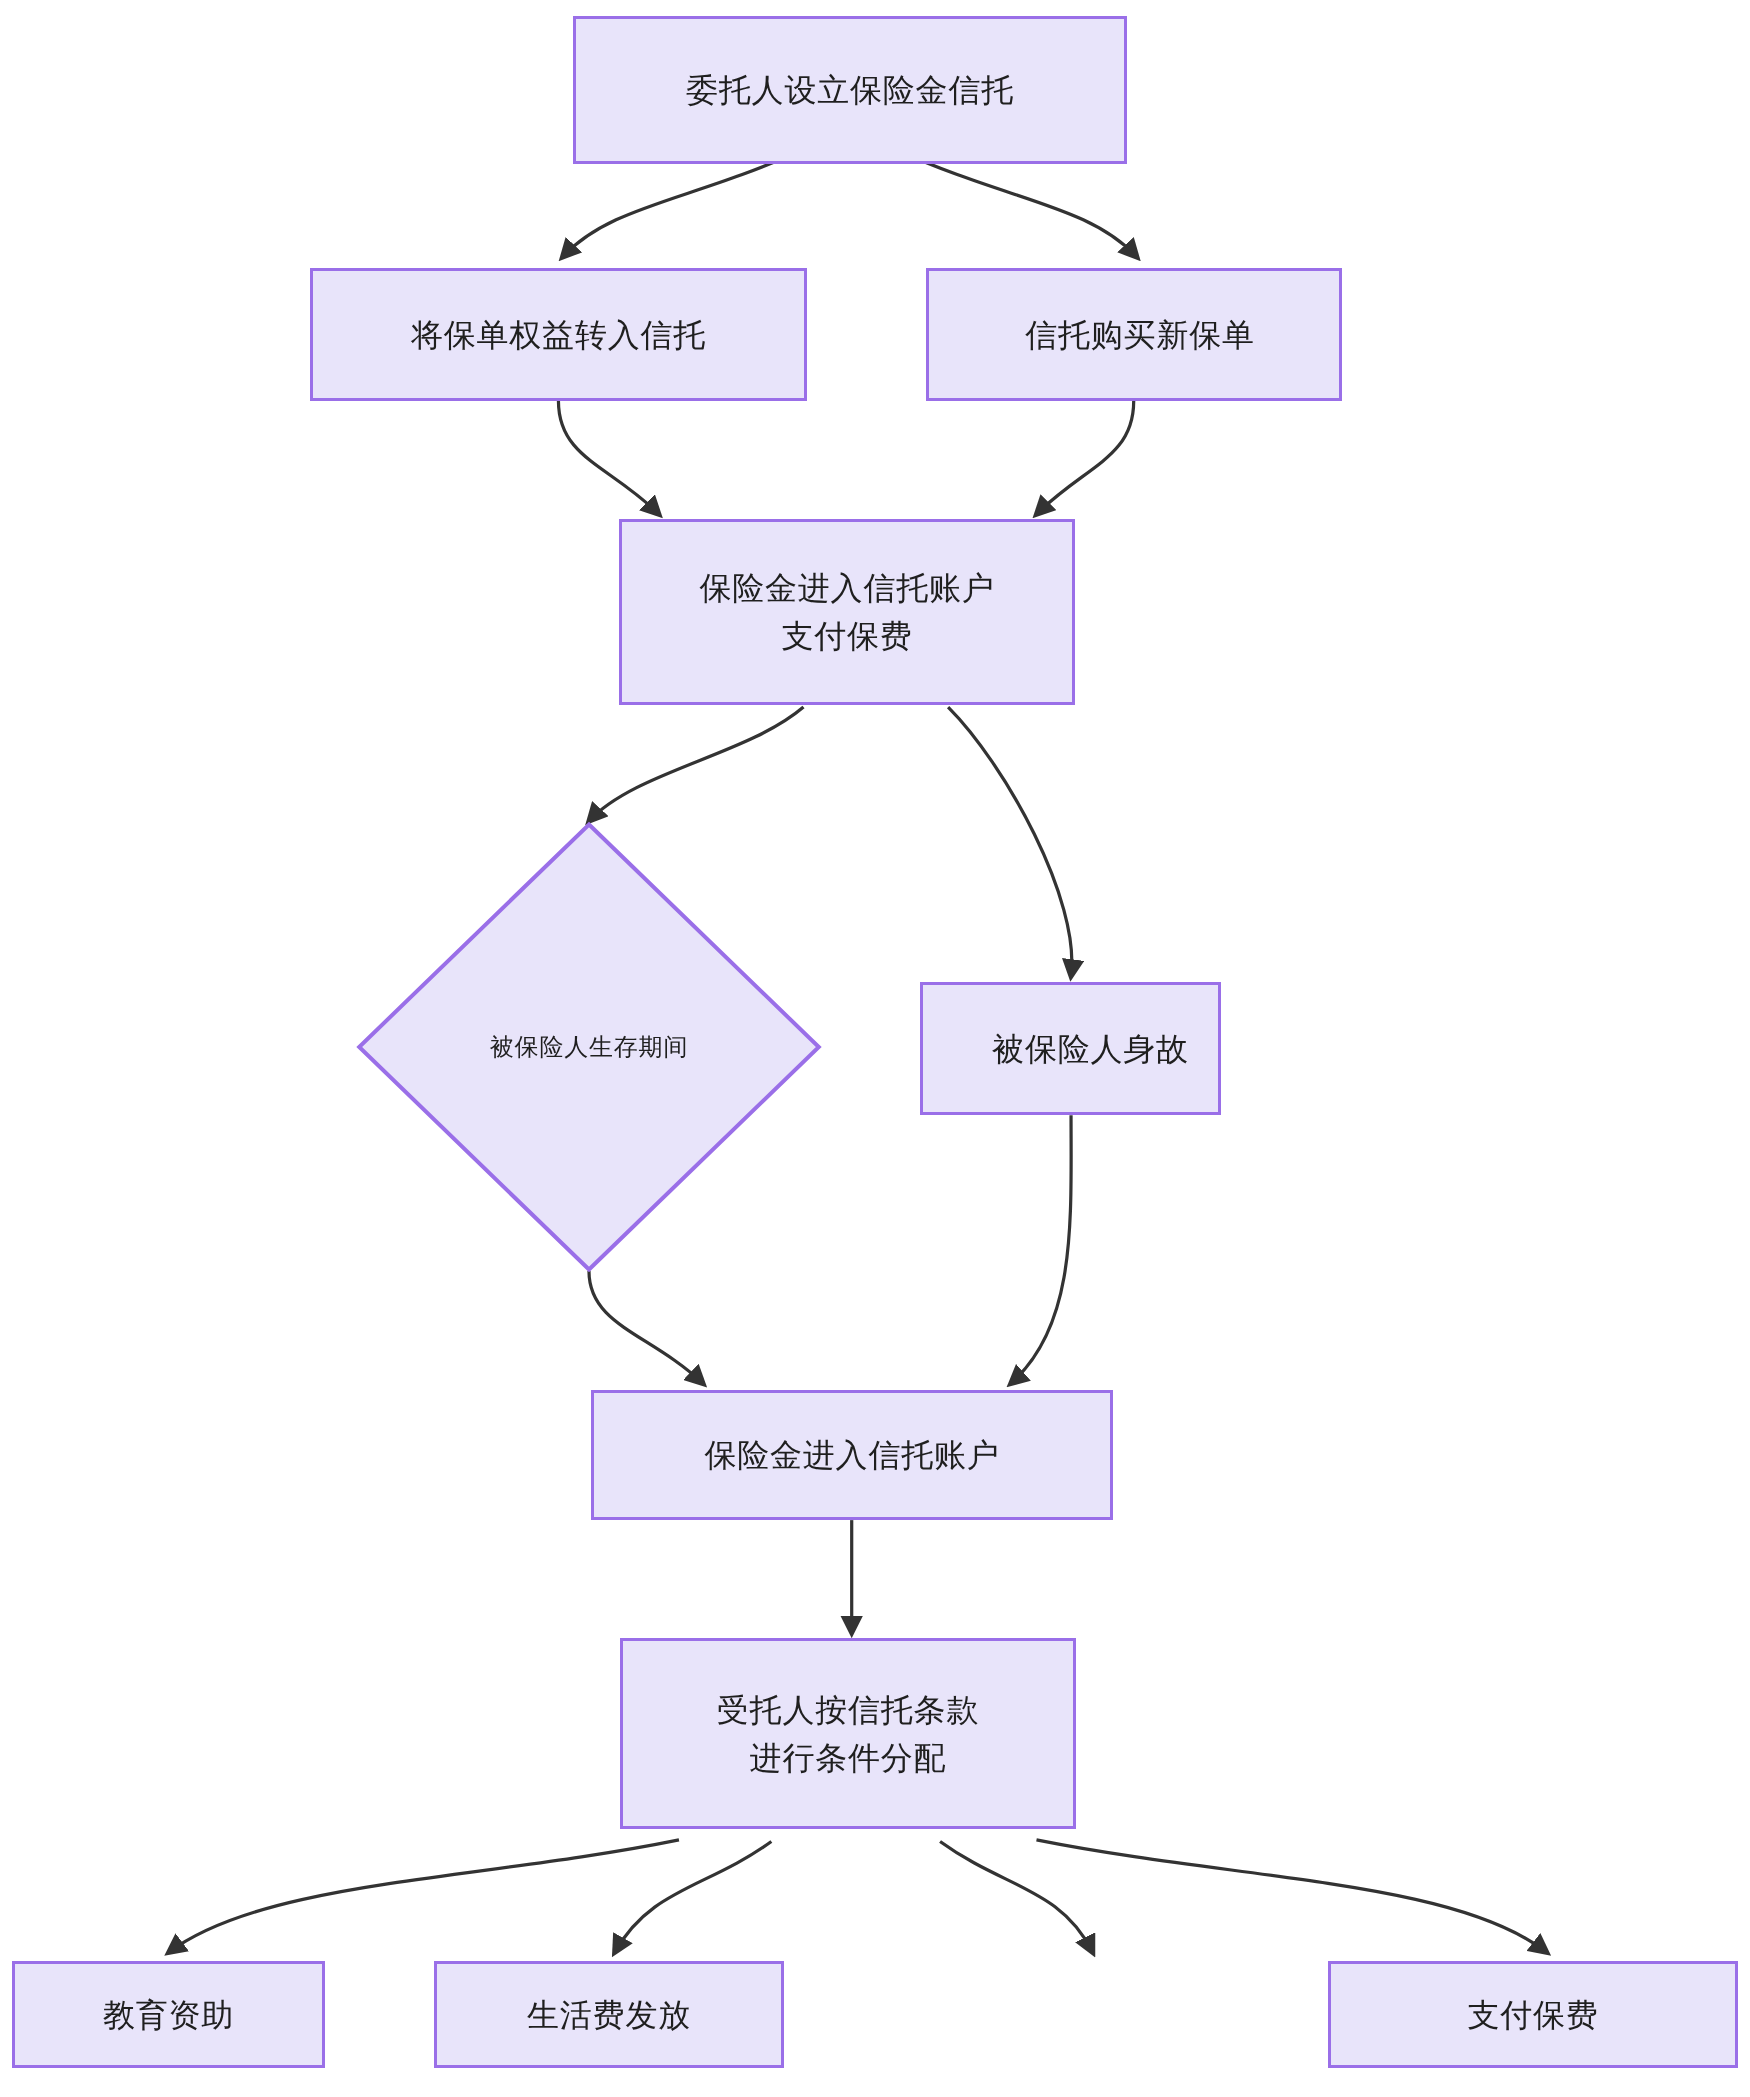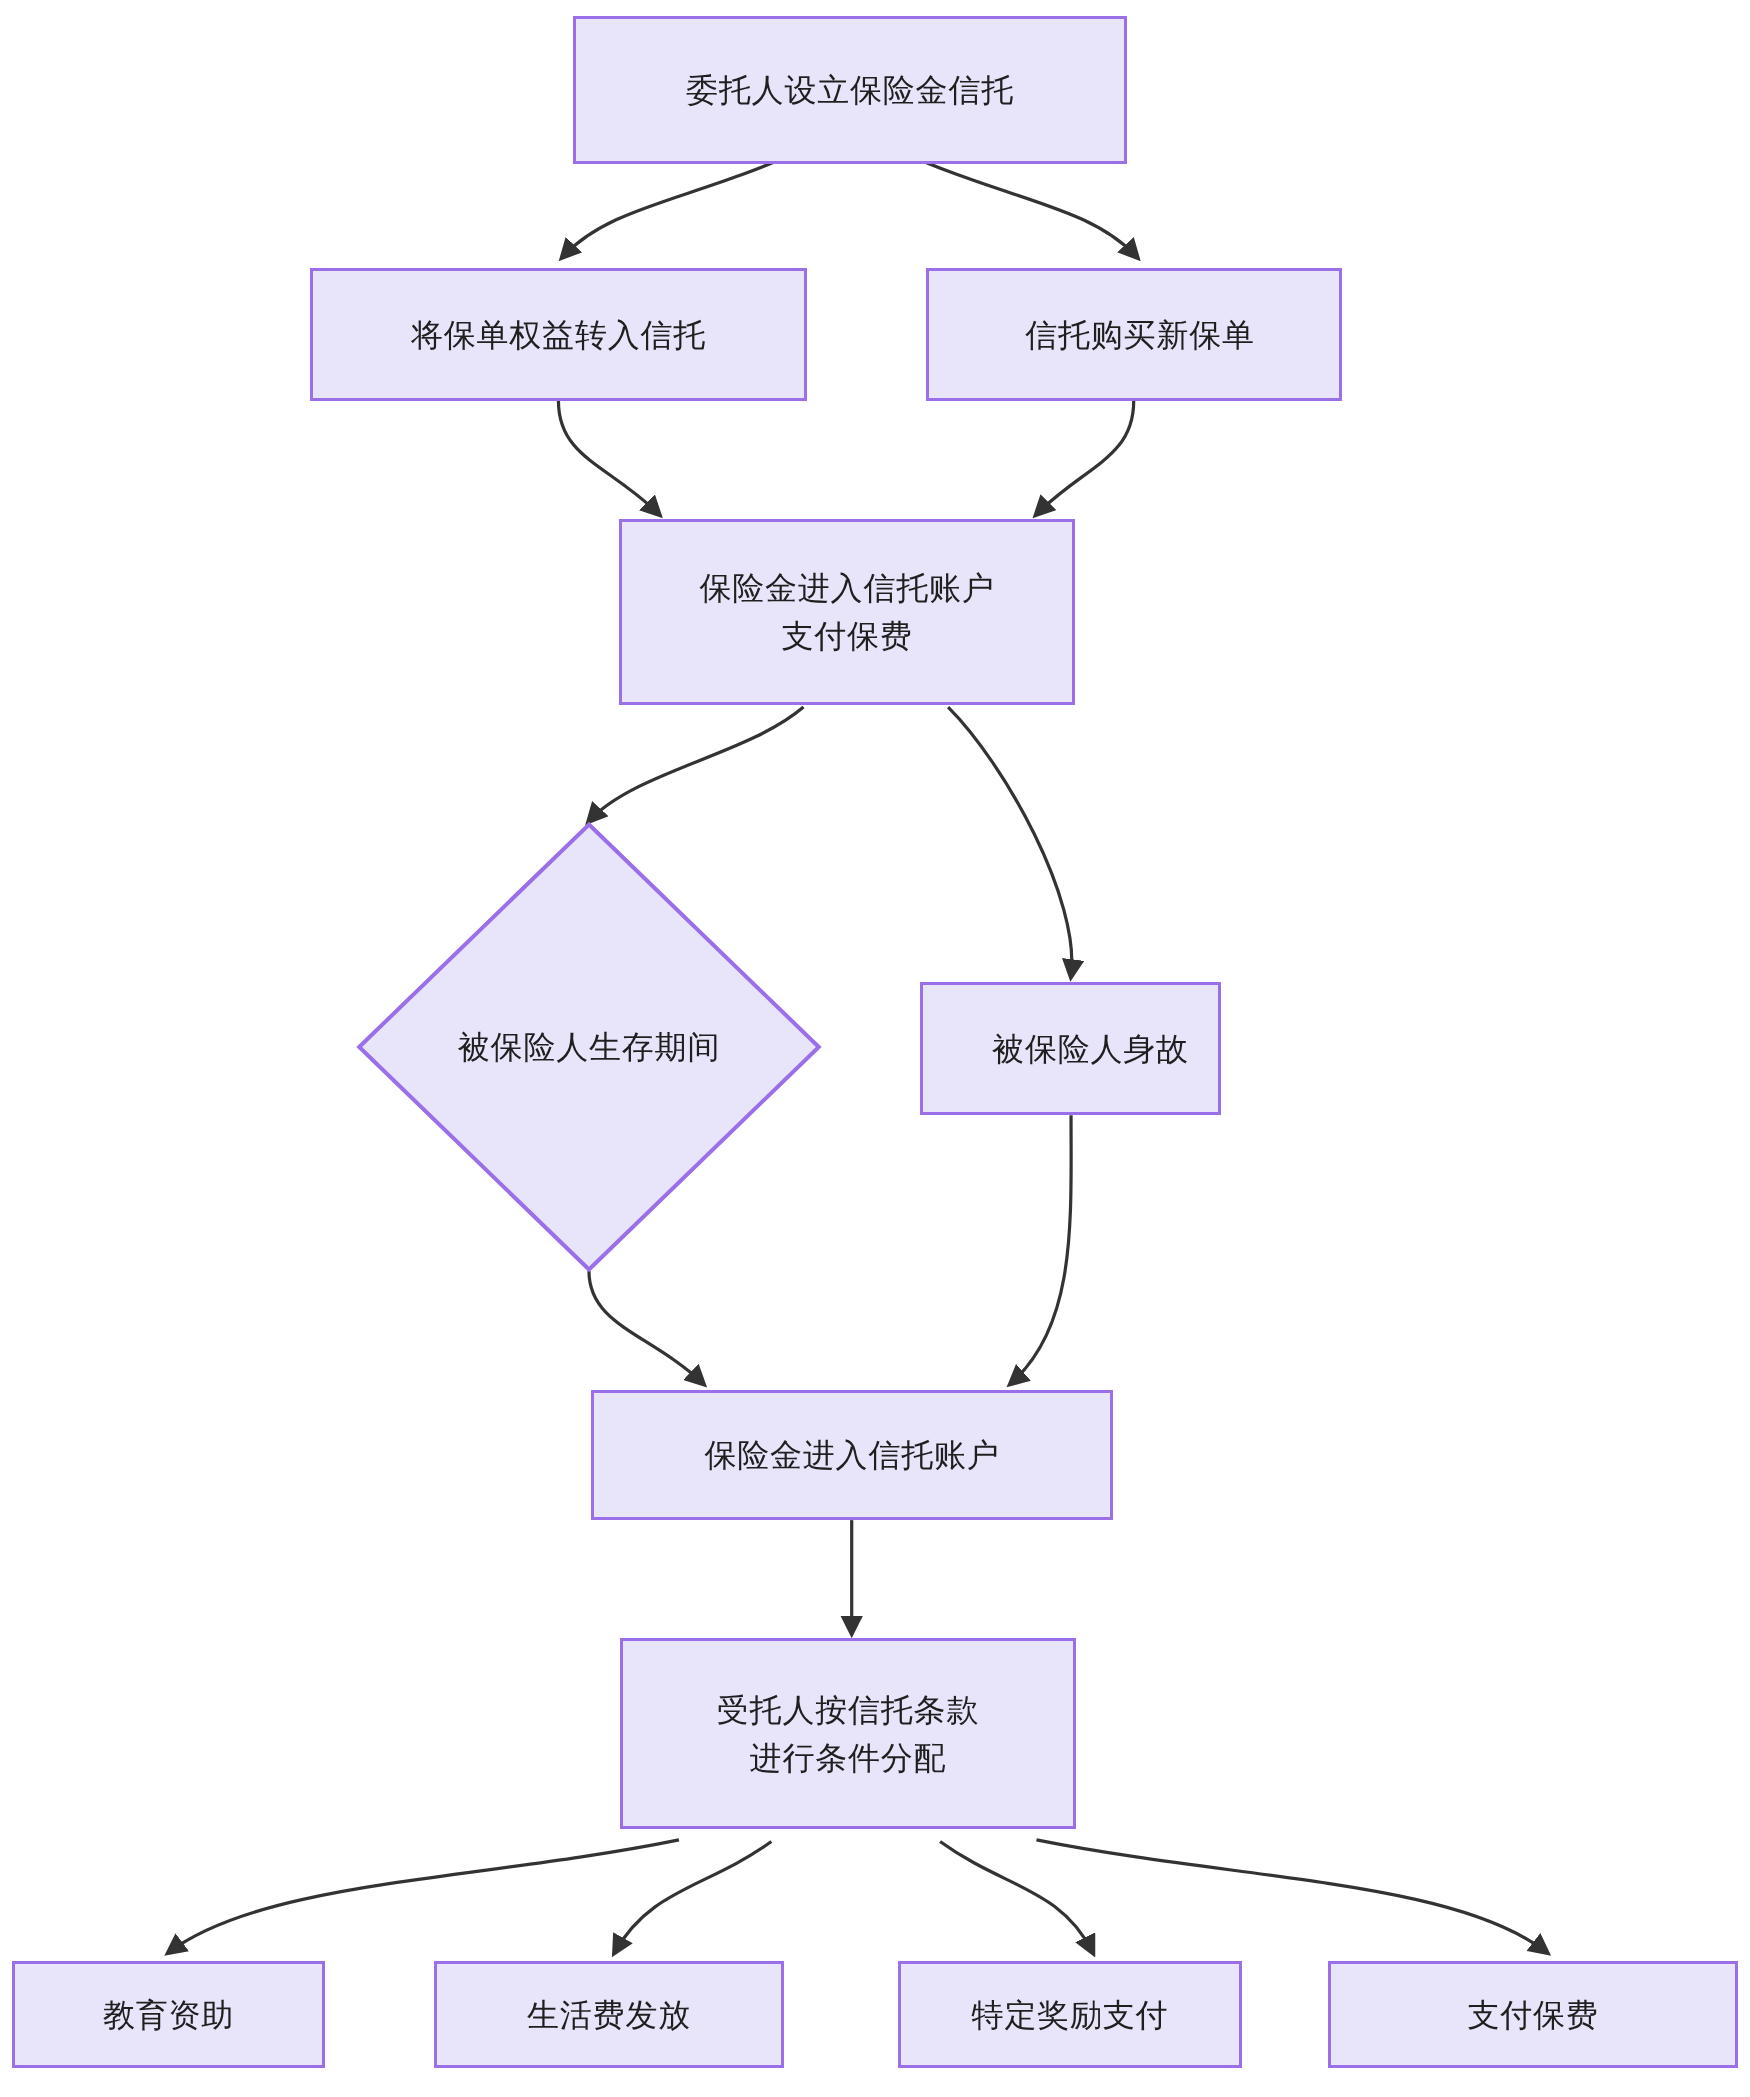--- a/index.html
+++ b/index.html
@@ -53,21 +53,21 @@
   .diamond-label {
     position: absolute;
     left: 0;
     top: 0;
     width: 100%;
     height: 100%;
     display: flex;
     align-items: center;
     justify-content: center;
     text-align: center;
-    font-size: 32px;
+    font-size: 24px;
     color: #1f1f1f;
     letter-spacing: 0.8px;
     line-height: 1.5;
   }
 </style>
 </head>
 <body>
 
 <div id="canvas">
 
@@ -145,22 +145,19 @@
   </div>
 
   <div class="node" style="left:12px; top:1961px; width:313px; height:107px;">
     <span>教育资助</span>
   </div>
 
   <div class="node" style="left:434px; top:1961px; width:350px; height:107px;">
     <span>生活费发放</span>
   </div>
 
-  <div class="node" style="left:898px; top:1961px; width:344px; height:107px;">
-    <span>特定奖励支付</span>
-  </div>
 
   <div class="node" style="left:1328px; top:1961px; width:410px; height:107px;">
     <span>支付保费</span>
   </div>
 
 </div>
 
 
 </body></html>

